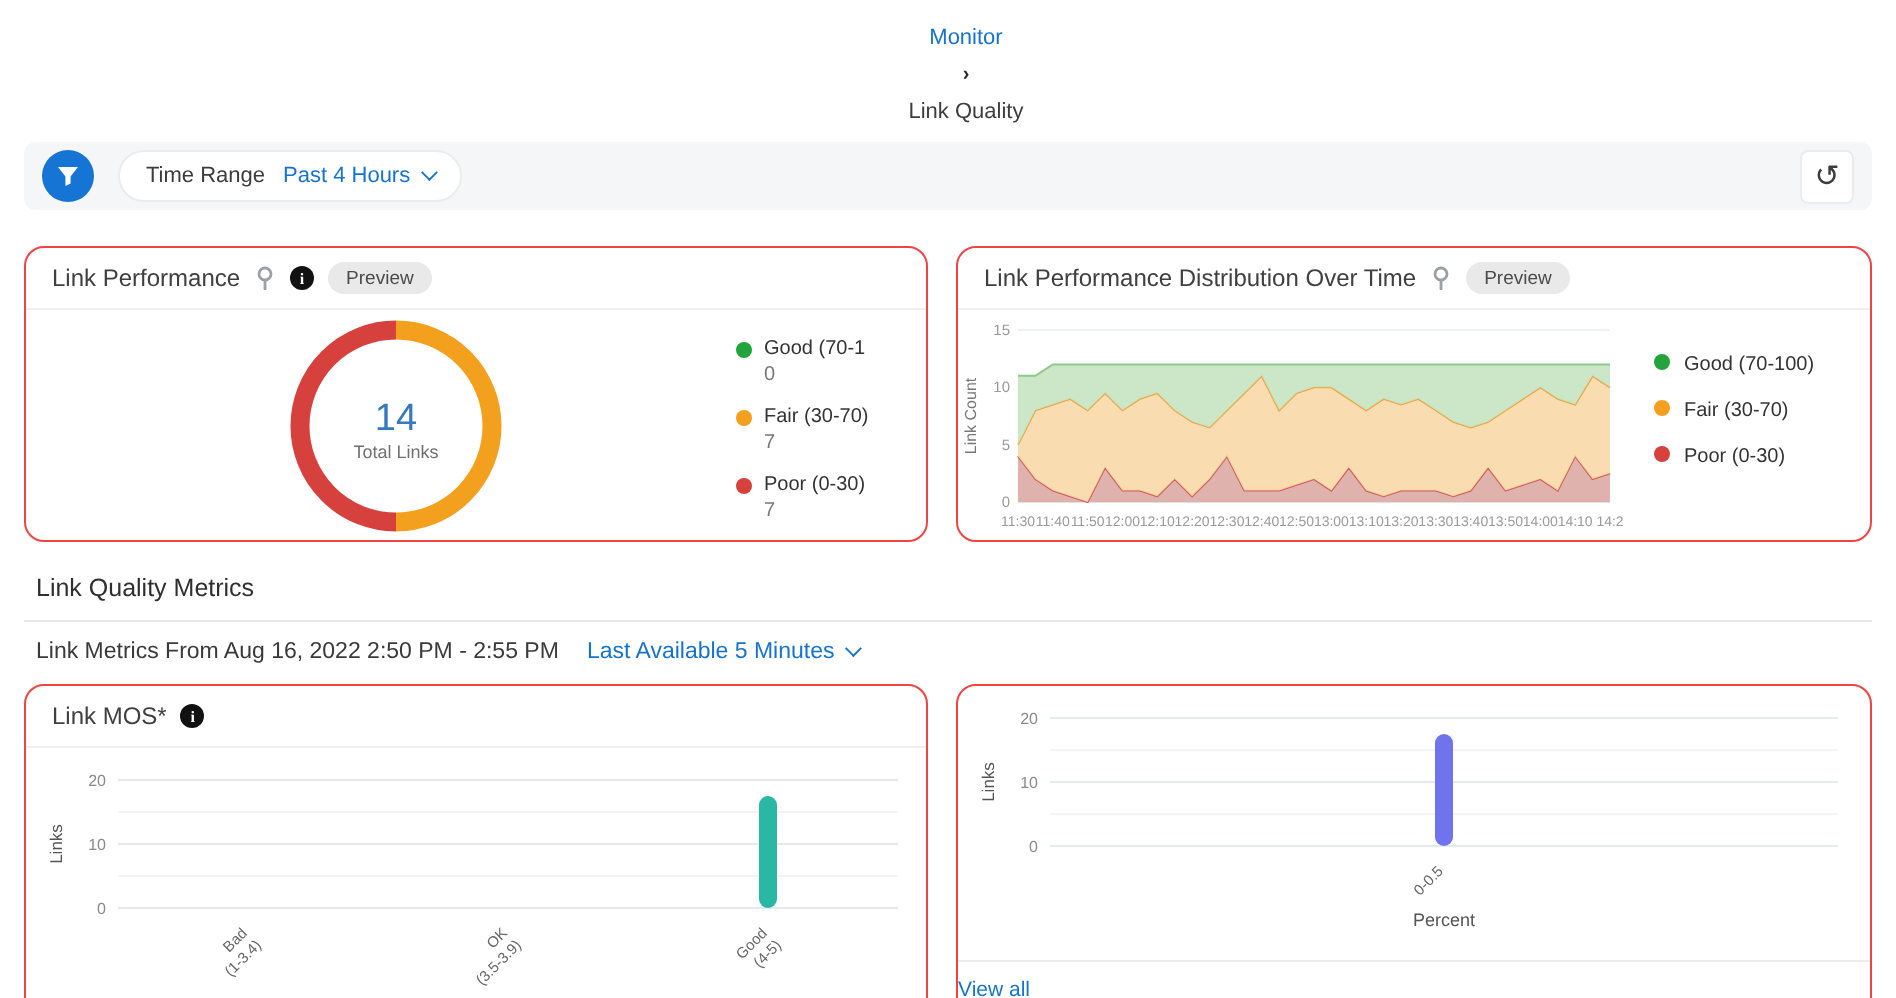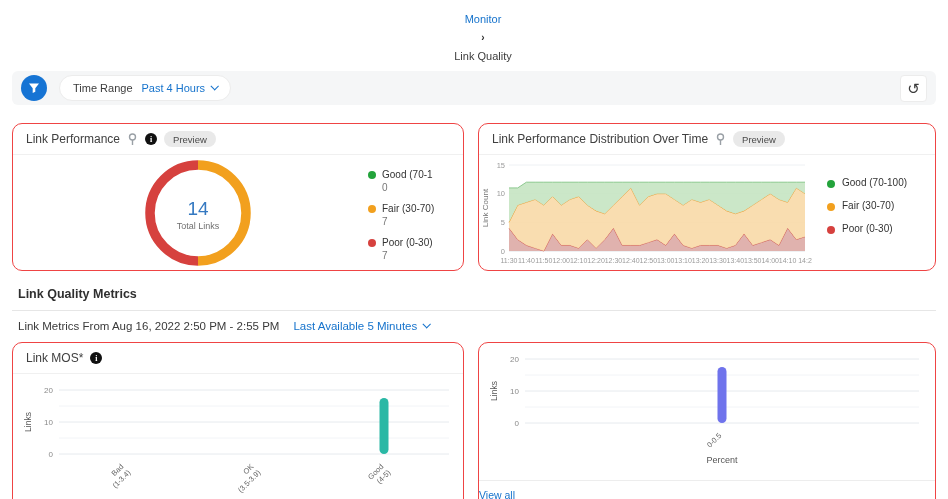--- a/index.html
+++ b/index.html
@@ -48,25 +48,25 @@
   
   .donut-legend { flex:1; padding-top:14px; }
   .dlg-row { margin-bottom:10px; cursor:pointer; }
   .dlg-top { display:flex; align-items:center; gap:6px; white-space:nowrap; overflow:hidden; }
   .dot { width:8px; height:8px; border-radius:50%; flex:none; }
   .dlg-label { font-size:10px; color:#333; }
   .dlg-value { font-size:10px; color:#777; margin-left:14px; margin-top:2px; }
 
   
   .area-legend { padding:22px 0 0 14px; }
-  .alg-row { display:flex; align-items:flex-end; gap:7px; margin-bottom:12px; cursor:pointer;
+  .alg-row { display:flex; align-items:flex-start; gap:7px; margin-bottom:12px; cursor:pointer;
     font-size:10px; color:#333; white-space:nowrap; }
 
   
-  .section-title { margin:16px 18px 0 18px; font-size:12.5px; color:#2f2f2f; font-weight:bold; }
+  .section-title { margin:16px 18px 0 18px; font-size:12.5px; color:#2f2f2f; font-weight:normal; }
   .section-rule { border:none; border-top:1px solid #e6e6e6; margin:9px 12px 0 12px; }
   .metrics-line { display:flex; align-items:center; gap:14px; margin:9px 18px 0 18px; font-size:11.5px; }
   .metrics-text { color:#3a3a3a; }
   .time-selector { color:#1673cc; display:flex; align-items:center; gap:6px; cursor:pointer; }
 
   
   .card-footer { margin-top:auto; border-top:1px solid #ededed; height:29px; display:flex;
     align-items:center; justify-content:flex-start; padding-right:12px; }
   .view-all { font-size:10.5px; color:#1673cc; text-decoration:none; cursor:pointer; }
 </style>

